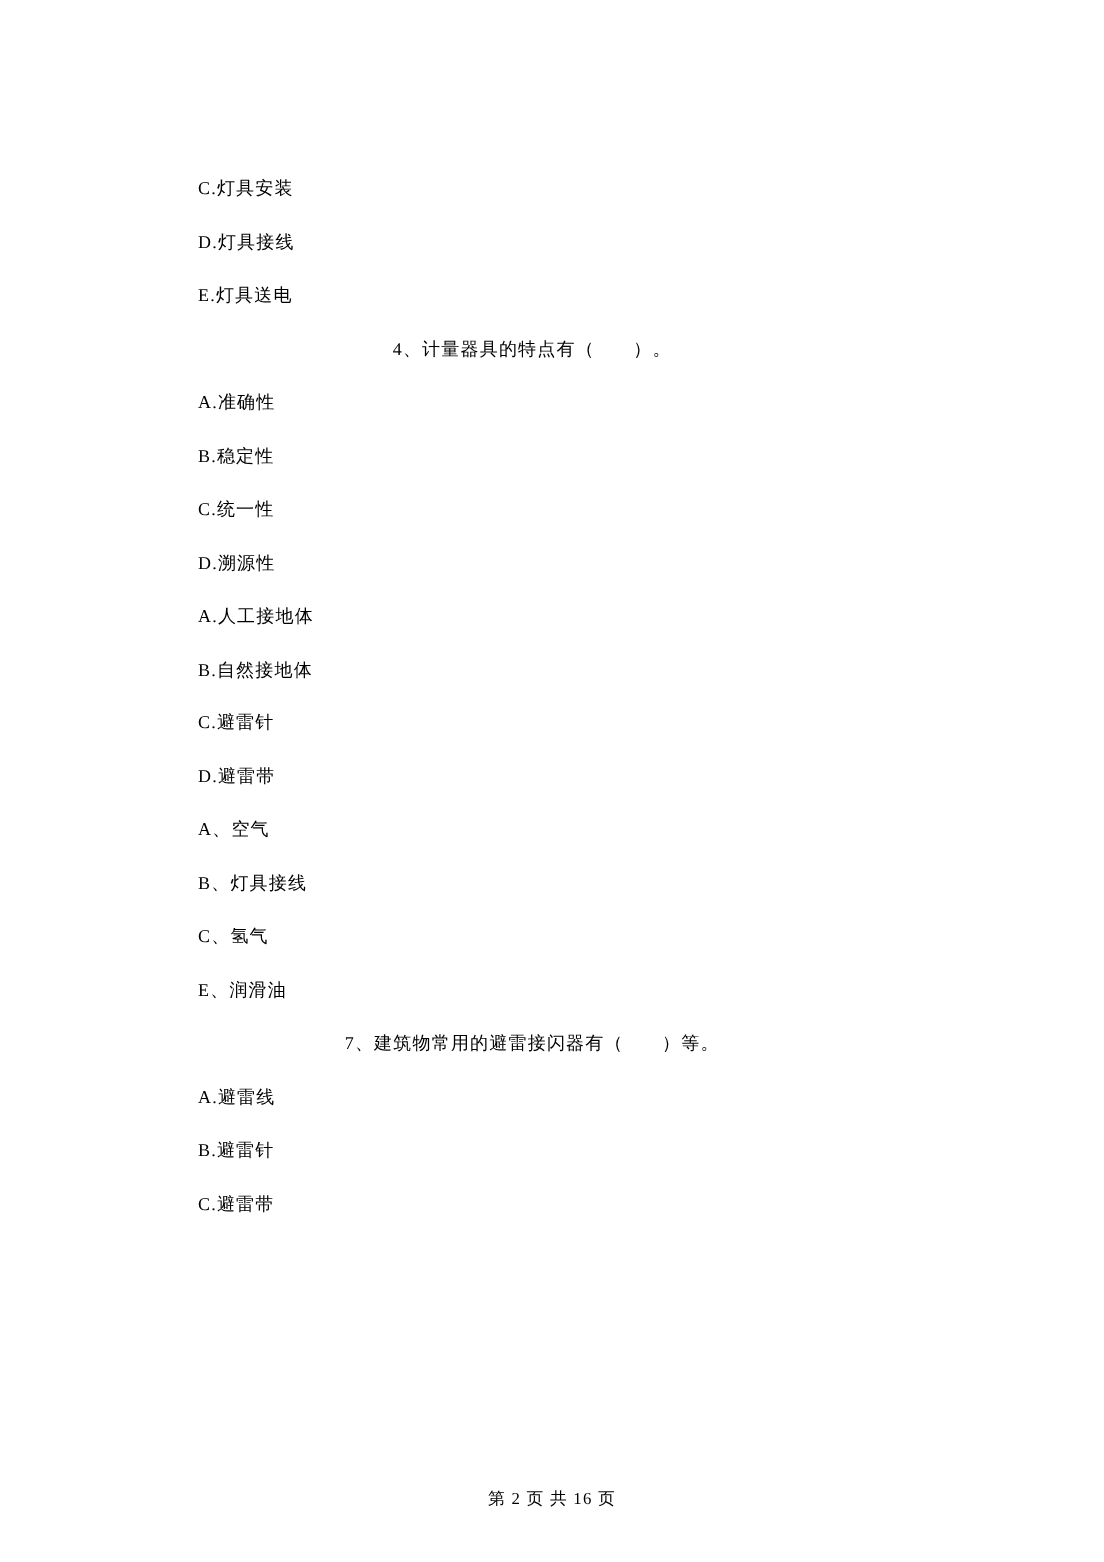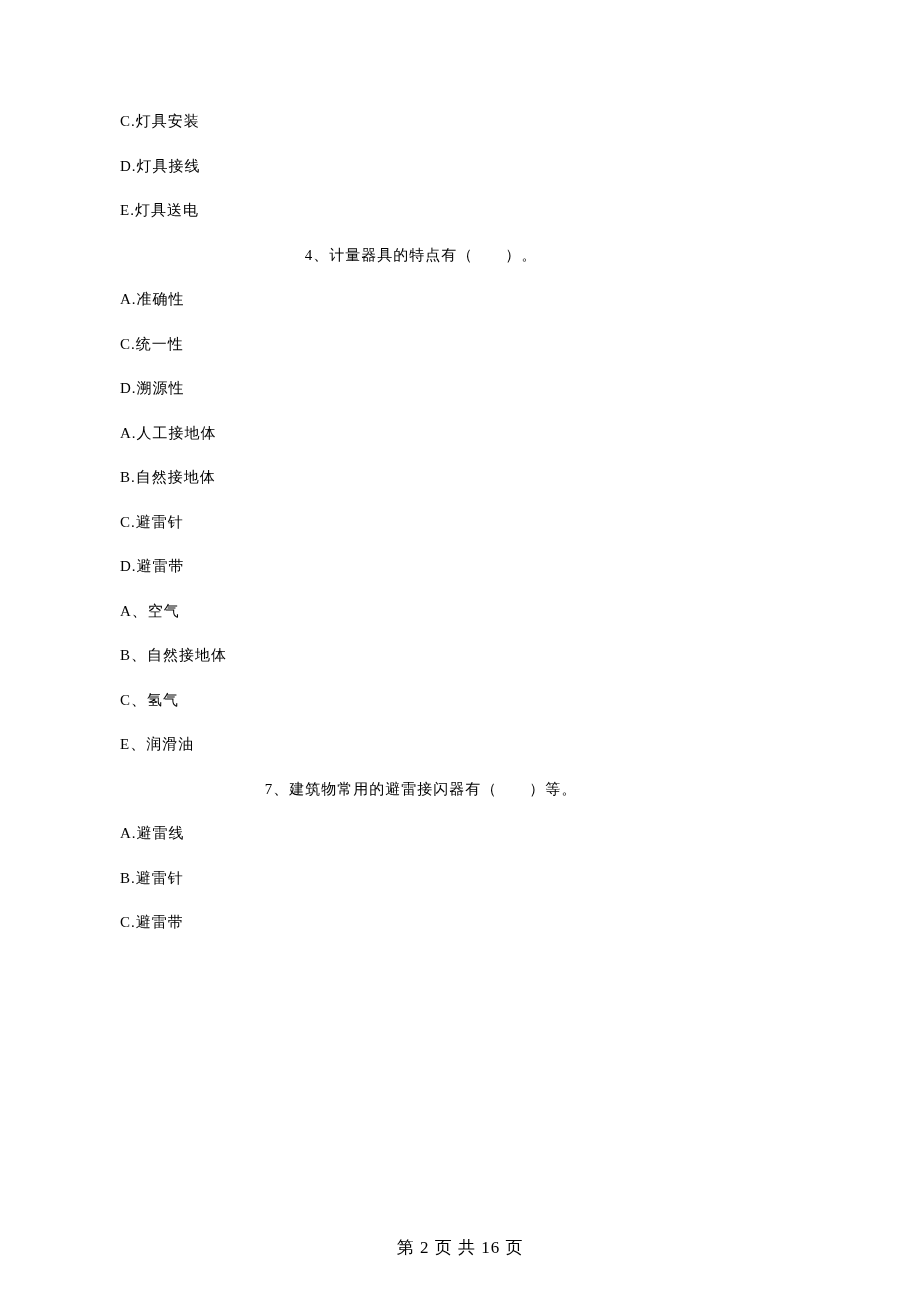--- a/index.html
+++ b/index.html
@@ -8,64 +8,66 @@
     background: #fff;
     font-family: "SimSun", "宋体", serif;
     font-size: 15px;
     color: #000;
     width: 920px;
     height: 1302px;
     position: relative;
     line-height: 1.5;
   }
   .content {
-    padding: 110px 150px 0 72px;
+    padding: 110px 150px 0 117px;
+    margin-top: 37px;
   }
   .option {
     padding-left: 48px;
     margin-bottom: 22px;
     letter-spacing: 1px;
   }
   .question {
     padding-left: 0;
     margin-bottom: 22px;
     margin-top: 6px;
     letter-spacing: 1px;
     text-align: center;
   }
   .footer {
     position: absolute;
     bottom: 42px;
     width: 100%;
     text-align: center;
-    font-size: 17px;
+    font-size: 14px;
     letter-spacing: 1px;
   }
 </style>
 </head>
 <body>
 
 <div class="content">
 
   <div class="option">C.灯具安装</div>
   <div class="option">D.灯具接线</div>
   <div class="option">E.灯具送电</div>
 
   <div class="question">4、计量器具的特点有（　　）。</div>
   <div class="option">A.准确性</div>
+  <div class="option">B.稳定性</div>
   <div class="option">C.统一性</div>
   <div class="option">D.溯源性</div>
 
   <div class="option">A.人工接地体</div>
   <div class="option">B.自然接地体</div>
   <div class="option">C.避雷针</div>
   <div class="option">D.避雷带</div>
 
   <div class="option">A、空气</div>
-  <div class="option">B、自然接地体</div>
+  <div class="option">B、灯具接线</div>
   <div class="option">C、氢气</div>
   <div class="option">E、润滑油</div>
 
   <div class="question">7、建筑物常用的避雷接闪器有（　　）等。</div>
   <div class="option">A.避雷线</div>
   <div class="option">B.避雷针</div>
   <div class="option">C.避雷带</div>
 
 </div>
 

